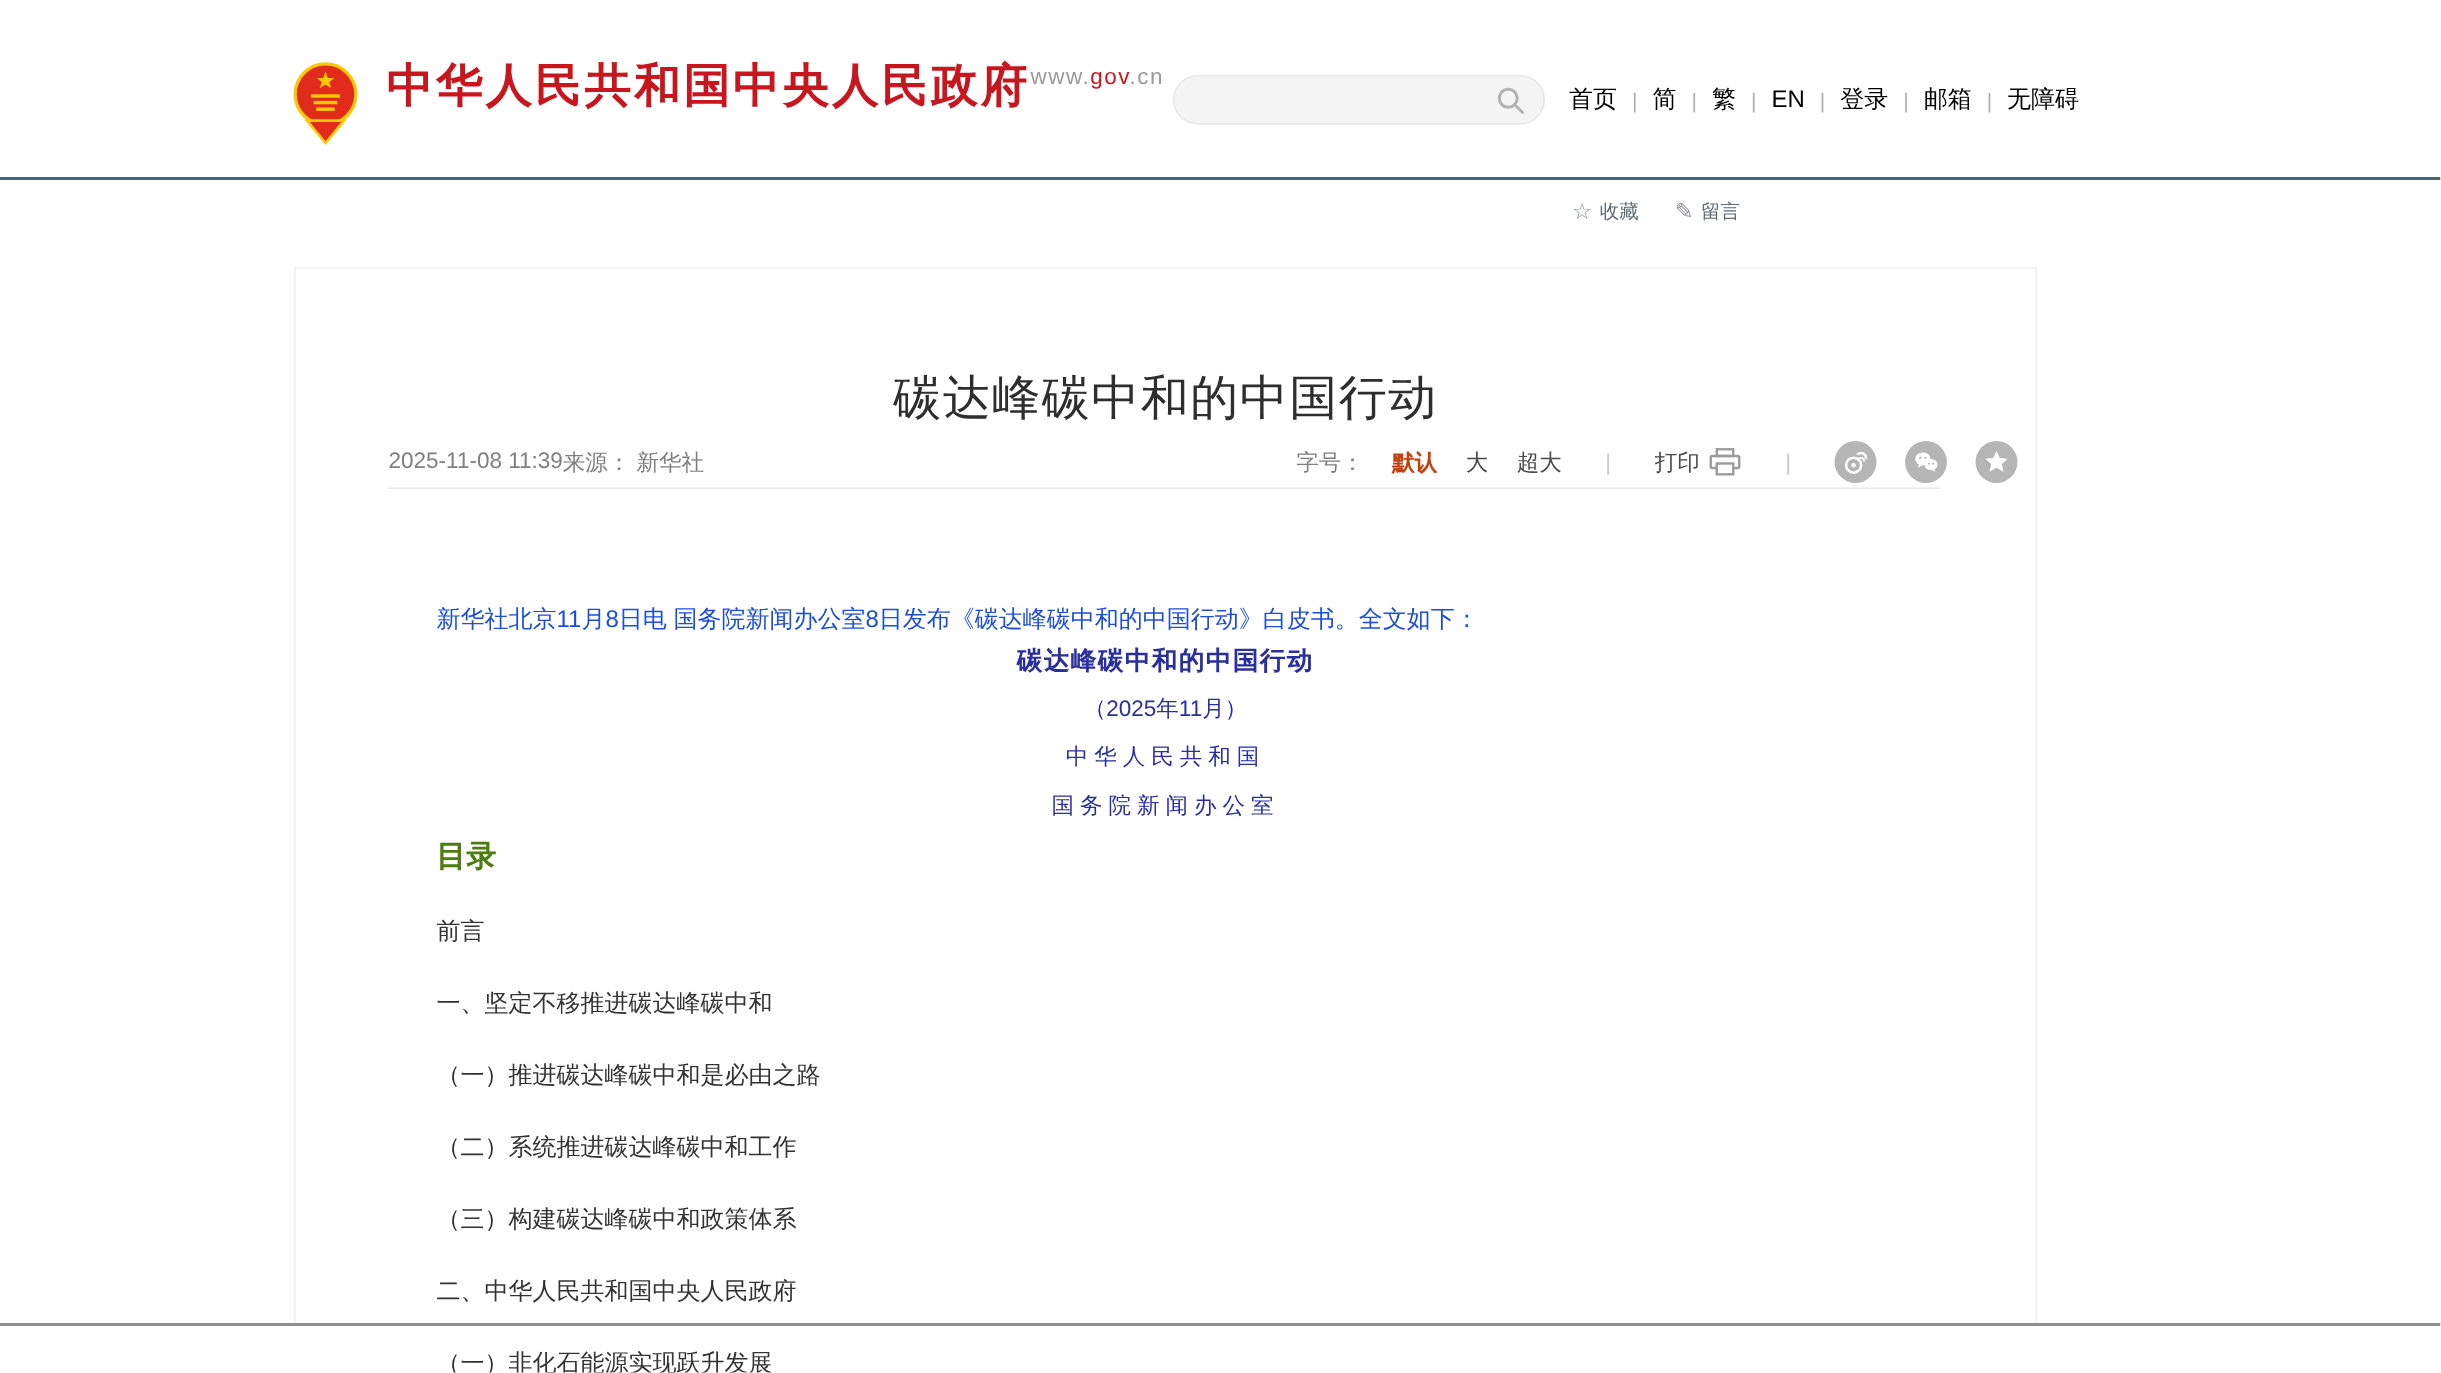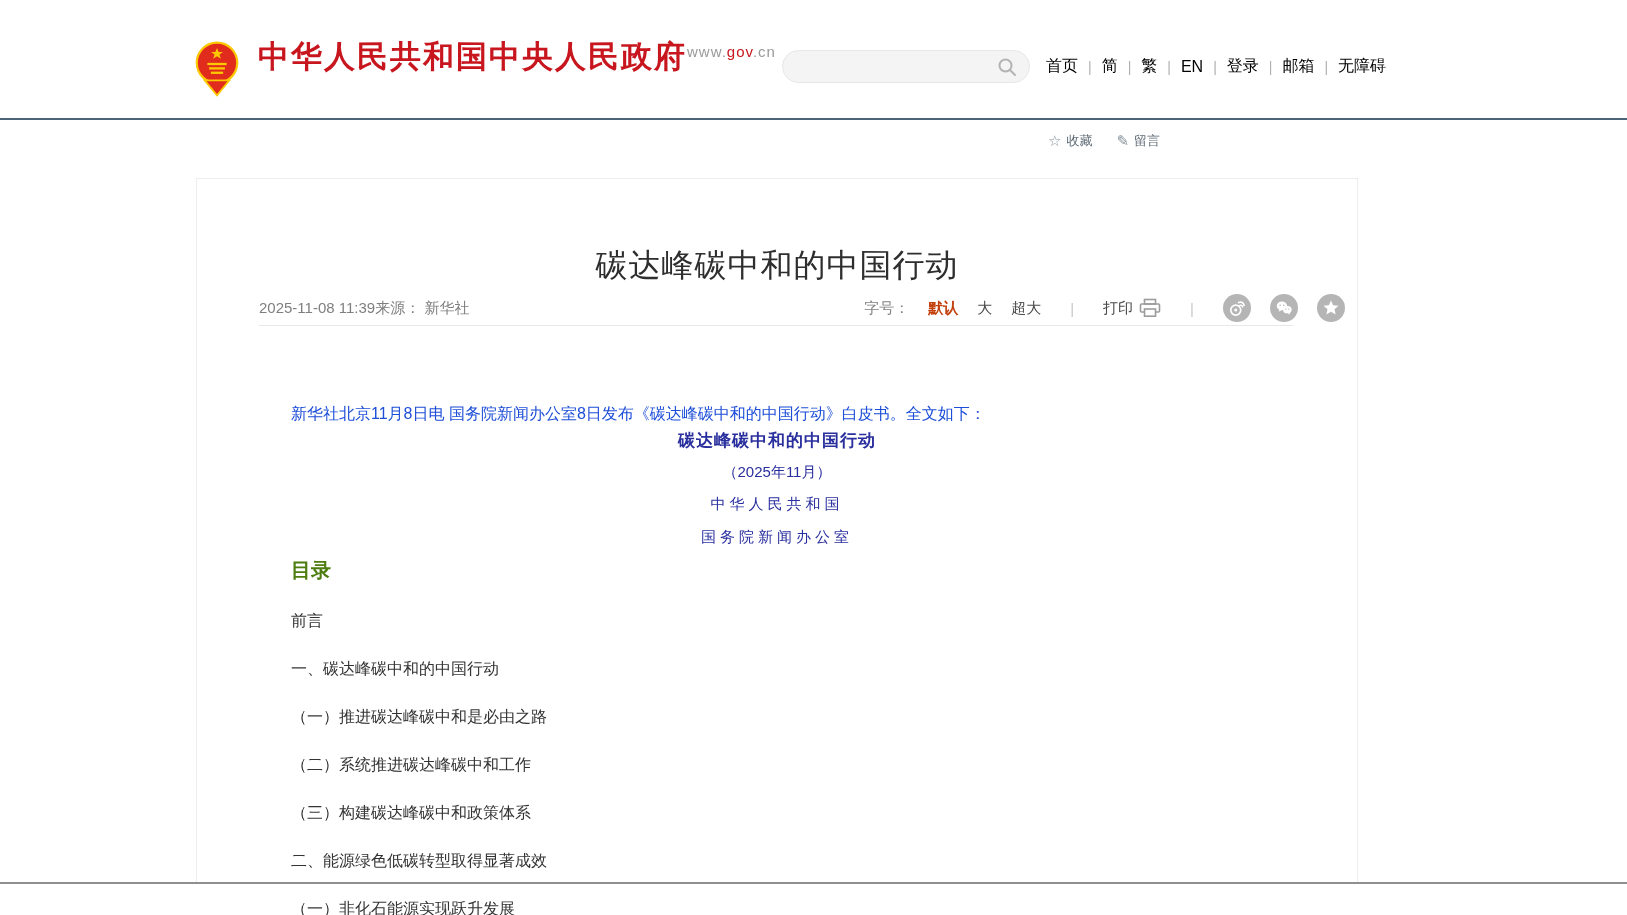--- a/index.html
+++ b/index.html
@@ -212,24 +212,24 @@
     <div class="doc-title">碳达峰碳中和的中国行动</div>
     <div class="doc-dateline">（2025年11月）</div>
     <div class="doc-issuer">中华人民共和国</div>
     <div class="doc-issuer">国务院新闻办公室</div>
   </div>
 
   <div class="toc-block">
     <div class="toc-title">目录</div>
     <ul class="toc-list">
       <li>前言</li>
-      <li>一、碳达峰碳中和的中国行动</li>
+      <li>一、坚定不移推进碳达峰碳中和</li>
       <li>（一）推进碳达峰碳中和是必由之路</li>
       <li>（二）系统推进碳达峰碳中和工作</li>
       <li>（三）构建碳达峰碳中和政策体系</li>
-      <li>二、能源绿色低碳转型取得显著成效</li>
+      <li>二、中华人民共和国中央人民政府</li>
       <li>（一）非化石能源实现跃升发展</li>
     </ul>
   </div>
 
 </main>
 
 <div class="bottom-line"></div>
 
 </body></html>

